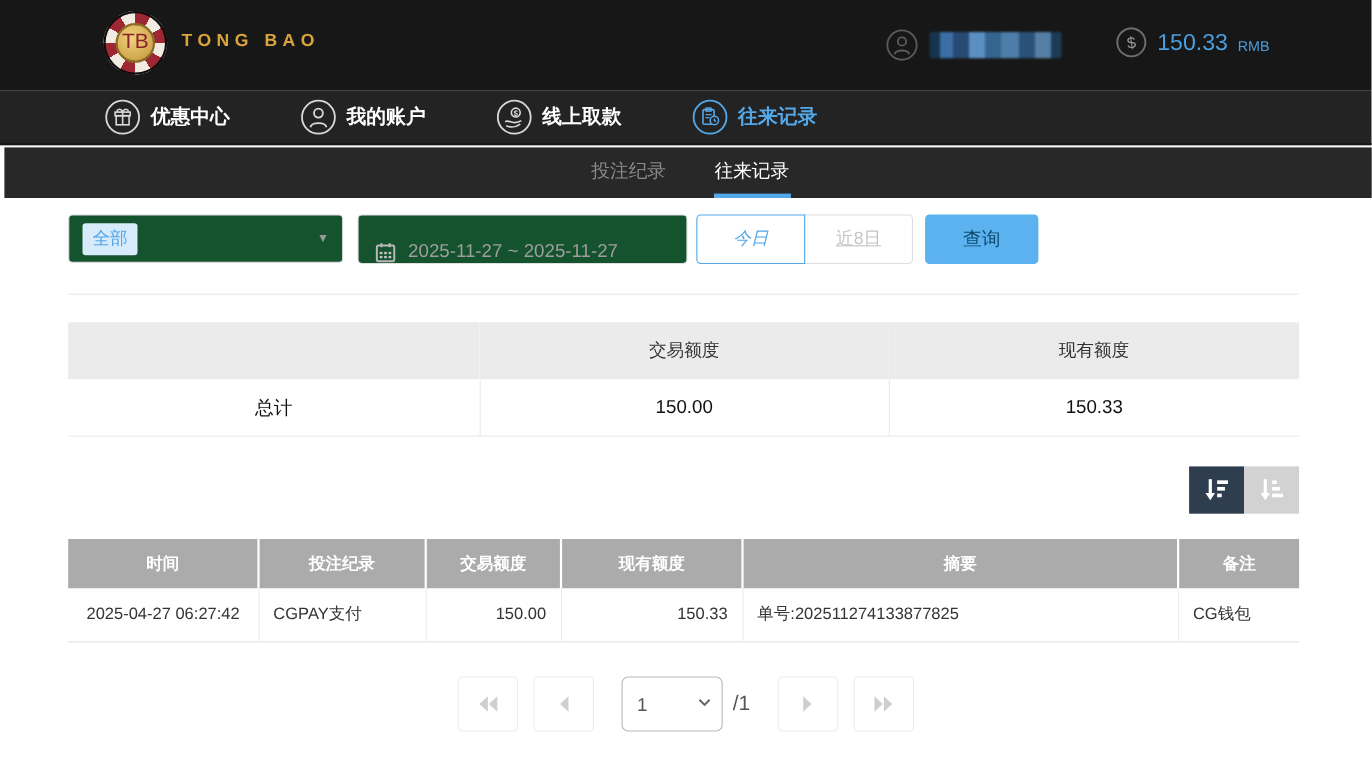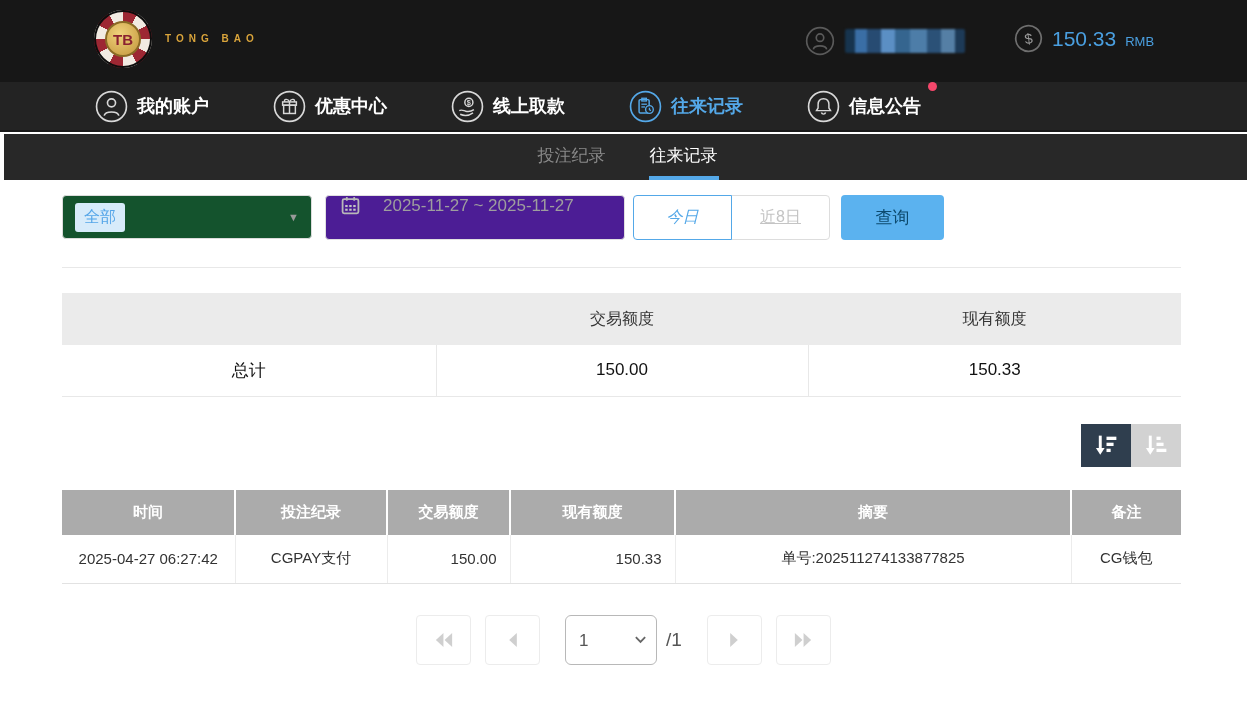--- a/index.html
+++ b/index.html
@@ -10,26 +10,26 @@
   }
   
   .header { position:absolute; top:0; left:0; width:100%; height:82px; background:#171717; }
   .logo { position:absolute; left:94px; top:10px; display:flex; align-items:center; }
   .chip { position:relative; width:58px; height:58px; border-radius:50%;
     background:conic-gradient(#9d2733 0deg 30deg,#f2ebe2 30deg 60deg,#9d2733 60deg 90deg,#f2ebe2 90deg 120deg,#9d2733 120deg 150deg,#f2ebe2 150deg 180deg,#9d2733 180deg 210deg,#f2ebe2 210deg 240deg,#9d2733 240deg 270deg,#f2ebe2 270deg 300deg,#9d2733 300deg 330deg,#f2ebe2 330deg 360deg);
     box-shadow:0 0 0 2px #0d0d0d inset; }
   .chip-core { position:absolute; inset:11px; border-radius:50%;
     background:radial-gradient(circle at 40% 35%,#f0d27c,#c2953a); border:2px solid #8a6a25;
     display:flex; align-items:center; justify-content:center;
-    color:#8a2130; font-weight:bold; font-size:15px; }
+    color:#8a2130; font-weight:normal; font-size:19px; }
   .brand-text { margin-left:13px; }
   .brand-name { font-size:35px; font-weight:bold; line-height:38px;
     background:linear-gradient(180deg,#fdf3b0 0%,#f5d873 45%,#c9952d 100%);
     -webkit-background-clip:text; background-clip:text; color:transparent; letter-spacing:2px; }
-  .brand-en { text-align:right; color:#d9a43b; font-size:10px; font-weight:bold;
+  .brand-en { text-align:right; color:#d9a43b; font-size:16px; font-weight:bold;
     letter-spacing:5px; margin-top:-2px; padding-right:2px; }
   .account { position:absolute; left:805px; top:26px; display:flex; align-items:center; gap:10px; }
   .account-icon { color:#5a5a5a; display:flex; }
   .redacted-name { width:120px; height:24px; border-radius:2px; filter:blur(1.2px);
     background:linear-gradient(90deg,#17344e 0 8%,#3a6ea5 8% 18%,#274b72 18% 30%,#5b8fc4 30% 42%,#35658f 42% 54%,#4d7da8 54% 68%,#2b5177 68% 80%,#557fa5 80% 92%,#1d3a57 92% 100%); }
   .wallet { position:absolute; left:1014px; top:24px; display:flex; align-items:center; gap:9px; }
   .wallet-icon { color:#6e6e6e; display:flex; transform:rotate(-8deg); }
   .balance-amount { color:#4a9fe0; font-size:21px; }
   .balance-currency { color:#4a9fe0; font-size:13px; margin-top:5px; }
   
@@ -48,21 +48,21 @@
   .subtab { height:46px; line-height:44px; font-size:17px; color:#8a8a8a; cursor:pointer;
     border-bottom:4px solid transparent; padding:0 1px; }
   .subtab.active { color:#fff; border-bottom-color:#54a8e8; }
   
   .filters { position:absolute; top:195px; left:62px; height:45px; display:flex; }
   .type-select { width:250px; height:44px; border:1px solid #dcdcdc; border-radius:4px;
     background:#14532d; display:flex; align-items:center; padding:0 12px; cursor:pointer; }
   .type-tag { background:#d7ebfa; color:#54a5e8; font-size:16px; padding:4px 9px; border-radius:3px; }
   .select-caret { margin-left:auto; color:#9a9a9a; font-size:11px; }
   .date-picker { width:300px; height:45px; margin-left:13px; border:1px solid #e0e0e0;
-    border-radius:4px; background:#4c1d95; display:flex; align-items:flex-start; gap:23px;
+    border-radius:4px; background:#14532d; display:flex; align-items:flex-end; gap:11px;
     padding:0 15px; color:#9e9e9e; font-size:17px; cursor:pointer; }
   .range-group { display:flex; margin-left:8px; }
   .range-btn { width:99px; height:45px; background:#fff; border:1px solid #ddd; color:#c4c4c4;
     font-size:16px; cursor:pointer; margin-left:-1px; position:relative;
     font-family:inherit; }
   .range-btn:first-child { border-radius:4px 0 0 4px; margin-left:0; }
   .range-btn:last-child { border-radius:0 4px 4px 0;text-decoration:underline; }
   .range-btn.active { color:#54a8e8; border-color:#54a8e8; z-index:2;font-style:italic; }
   .query-btn { width:103px; height:45px; margin-left:11px; background:#5bb2ef; border:none;
     border-radius:4px; color:#0c4a6e; font-size:17px; cursor:pointer; font-family:inherit; }
@@ -78,21 +78,21 @@
   .sort-btn { width:50px; height:43px; border:none; display:flex; align-items:center;
     justify-content:center; cursor:pointer; }
   .sort-btn.desc { background:#2f3e4e; }
   .sort-btn.asc { background:#d2d2d2; }
   
   .records { position:absolute; top:490px; left:62px; width:1119px; border-collapse:collapse; table-layout:fixed; }
   .records th { height:45px; background:#ababab; color:#fff; font-size:15px; font-weight:bold;
     border-right:2px solid #fff; }
   .records th:last-child { border-right:none; }
   .records td { height:48px; background:#fff; font-size:15px; color:#333;
-    border-bottom:1px solid #e2e2e2; padding:0 13px;text-align:center; }
+    border-bottom:1px solid #e2e2e2; padding:0 13px; }
   .records td + td { border-left:1px solid #ececec; }
   .records td.num { text-align:right; }
   .records td.time { padding:0 4px; text-align:center; }
   
   .pagination { position:absolute; top:615px; left:0; width:100%; height:50px;
     display:flex; justify-content:center; align-items:center; }
   .page-btn { width:55px; height:50px; background:#fff; border:1px solid #ececec;
     border-radius:4px; display:flex; align-items:center; justify-content:center; cursor:pointer; }
   .page-btn + .page-btn { margin-left:14px; }
   .page-select-wrap { position:relative; width:92px; height:50px; margin-left:25px; }
@@ -134,37 +134,37 @@
     <span class="balance-amount">150.33</span>
     <span class="balance-currency">RMB</span>
   </div>
 </div>
 
 <div class="nav">
   <div class="nav-item">
     <span class="nav-icon">
       <svg width="33" height="33" viewBox="0 0 36 36">
           <circle cx="18" cy="18" r="16.3" fill="none" stroke="currentColor" stroke-width="1.8"></circle>
-          <circle cx="18" cy="14" r="4.4" fill="none" stroke="currentColor" stroke-width="1.8"></circle>
-          <path d="M10 28c1.2-5.4 14.8-5.4 16 0" fill="none" stroke="currentColor" stroke-width="1.8"></path>
-        </svg>
-    </span>
-    <span>我的账户</span>
+          <rect x="10.5" y="13" width="15" height="3.6" fill="none" stroke="currentColor" stroke-width="1.6"></rect>
+          <rect x="11.6" y="16.6" width="12.8" height="9" fill="none" stroke="currentColor" stroke-width="1.6"></rect>
+          <line x1="18" y1="13" x2="18" y2="25.6" stroke="currentColor" stroke-width="1.6"></line>
+          <path d="M18 13c-1.8-4.2-6.8-3-5.2 0 M18 13c1.8-4.2 6.8-3 5.2 0" fill="none" stroke="currentColor" stroke-width="1.5"></path>
+        </svg>
+    </span>
+    <span>优惠中心</span>
   </div>
   <div class="nav-item">
     <span class="nav-icon">
       <svg width="33" height="33" viewBox="0 0 36 36">
           <circle cx="18" cy="18" r="16.3" fill="none" stroke="currentColor" stroke-width="1.8"></circle>
-          <rect x="10.5" y="13" width="15" height="3.6" fill="none" stroke="currentColor" stroke-width="1.6"></rect>
-          <rect x="11.6" y="16.6" width="12.8" height="9" fill="none" stroke="currentColor" stroke-width="1.6"></rect>
-          <line x1="18" y1="13" x2="18" y2="25.6" stroke="currentColor" stroke-width="1.6"></line>
-          <path d="M18 13c-1.8-4.2-6.8-3-5.2 0 M18 13c1.8-4.2 6.8-3 5.2 0" fill="none" stroke="currentColor" stroke-width="1.5"></path>
-        </svg>
-    </span>
-    <span>优惠中心</span>
+          <circle cx="18" cy="14" r="4.4" fill="none" stroke="currentColor" stroke-width="1.8"></circle>
+          <path d="M10 28c1.2-5.4 14.8-5.4 16 0" fill="none" stroke="currentColor" stroke-width="1.8"></path>
+        </svg>
+    </span>
+    <span>我的账户</span>
   </div>
   <div class="nav-item">
     <span class="nav-icon">
       <svg width="33" height="33" viewBox="0 0 36 36">
           <circle cx="18" cy="18" r="16.3" fill="none" stroke="currentColor" stroke-width="1.8"></circle>
           <circle cx="19.5" cy="13.5" r="4.4" fill="none" stroke="currentColor" stroke-width="1.6"></circle>
           <text x="19.5" y="16.5" text-anchor="middle" font-size="8" fill="currentColor">$</text>
           <path d="M9 22.5c2.5-1.5 4.5 0 7 .6 2.5.6 6 .3 9-1.6 M10 26.5c4.5 2 9.5 1.6 14-1.6" fill="none" stroke="currentColor" stroke-width="1.6"></path>
         </svg>
     </span>
@@ -176,31 +176,20 @@
           <circle cx="18" cy="18" r="16.3" fill="none" stroke="currentColor" stroke-width="1.8"></circle>
           <rect x="11" y="10.5" width="11" height="14.5" rx="1.3" fill="none" stroke="currentColor" stroke-width="1.6"></rect>
           <rect x="14" y="9" width="5" height="3" fill="none" stroke="currentColor" stroke-width="1.4"></rect>
           <line x1="13.5" y1="15.5" x2="19.5" y2="15.5" stroke="currentColor" stroke-width="1.4"></line>
           <line x1="13.5" y1="18.5" x2="17.5" y2="18.5" stroke="currentColor" stroke-width="1.4"></line>
           <circle cx="22.3" cy="21.3" r="4.2" fill="#232323" stroke="currentColor" stroke-width="1.5"></circle>
           <path d="M22.3 19.3v2.2l1.6 1" fill="none" stroke="currentColor" stroke-width="1.4"></path>
         </svg>
     </span>
     <span>往来记录</span>
-  </div>
-  <div class="nav-item">
-    <span class="nav-icon">
-      <svg width="33" height="33" viewBox="0 0 36 36">
-          <circle cx="18" cy="18" r="16.3" fill="none" stroke="currentColor" stroke-width="1.8"></circle>
-          <path d="M18 9.5c3.9 0 5.9 2.9 5.9 6.4v3.7l1.7 2.9H10.4l1.7-2.9v-3.7c0-3.5 2-6.4 5.9-6.4z" fill="none" stroke="currentColor" stroke-width="1.6"></path>
-          <path d="M15.7 24.6a2.4 2.4 0 0 0 4.6 0" fill="none" stroke="currentColor" stroke-width="1.6"></path>
-        </svg>
-    </span>
-    <span>信息公告</span>
-    <span class="nav-badge"></span>
   </div>
 </div>
 
 <div class="subtabs">
   <div class="subtab">投注纪录</div>
   <div class="subtab active">往来记录</div>
 </div>
 
 <div class="filters">
   <div class="type-select">

